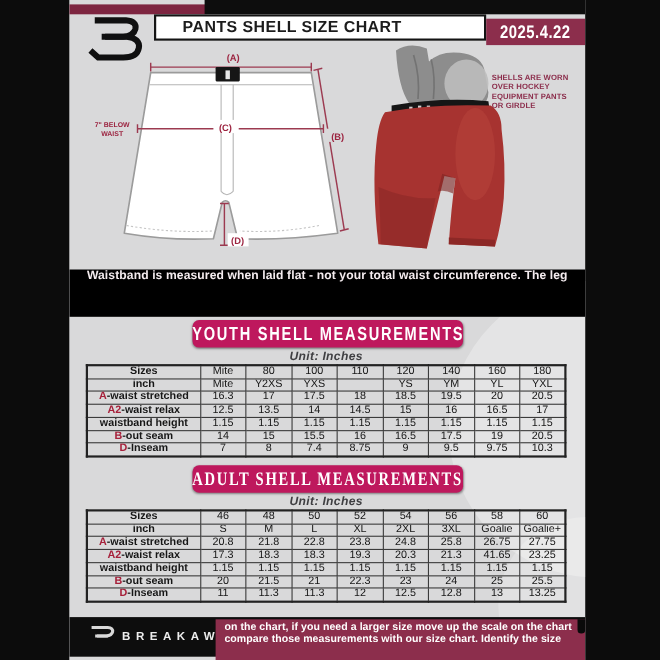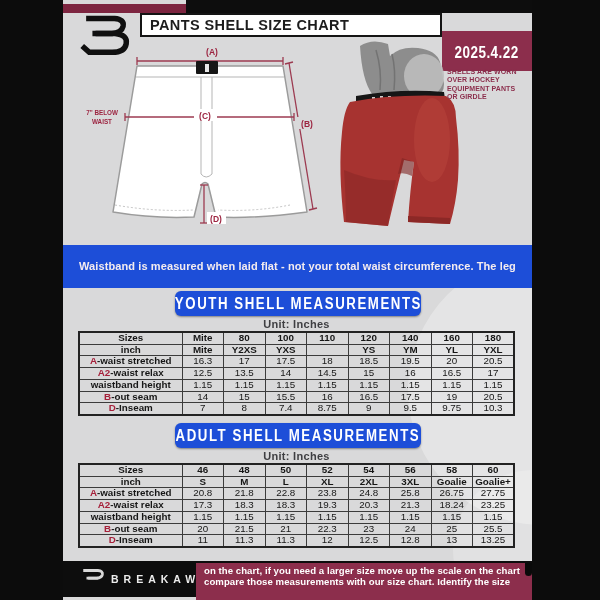--- a/index.html
+++ b/index.html
@@ -18,65 +18,65 @@
   
   .strip-maroon{position:absolute;left:0;top:4px;width:125px;height:9px;background:#7d2540;}
   .strip-black{position:absolute;left:123px;top:0;width:346px;height:13px;background:#0d0d0d;}
 
   
   .logo-header{position:absolute;left:12px;top:13px;width:60px;height:44px;}
   .title-box{
     position:absolute;left:77px;top:13px;width:302px;height:24px;background:#ffffff;
     border:2px solid #141414;box-sizing:border-box;display:flex;align-items:center;
   }
-  .title-box span{font-size:14.5px;font-weight:600;color:#1c1c1c;letter-spacing:0.4px;padding-left:8px;white-space:nowrap;}
+  .title-box span{font-size:14.5px;font-weight:600;color:#1c1c1c;letter-spacing:0.4px;padding-left:24px;white-space:nowrap;}
   .date-box{
-    position:absolute;left:379px;top:31px;width:90px;height:40px;background:#8c2e4c;
+    position:absolute;left:379px;top:17px;width:90px;height:24px;background:#8c2e4c;
     display:flex;align-items:center;justify-content:center;
   }
   .date-box span{color:#fff;font-size:15px;font-weight:800;transform:scale(0.9,1.1);letter-spacing:0.5px;}
 
   
   .diagram{position:absolute;left:22px;top:46px;}
   .photo{position:absolute;left:268px;top:40px;}
   .photo-caption{position:absolute;left:384px;top:68px;width:86px;color:#8c2e4c;font-size:7px;font-weight:700;line-height:8.3px;letter-spacing:0.1px;}
 
   
   .info-banner{
-    position:absolute;left:0;top:245px;width:469px;height:43px;background:#1d4ed8;
-    display:flex;flex-direction:column;justify-content:center;text-align:center;
+    position:absolute;left:0;top:245px;width:469px;height:43px;background:#000000;
+    display:flex;flex-direction:row;justify-content:center;text-align:right;
   }
   .info-banner div{color:#f4ecef;font-size:11px;font-weight:700;line-height:13.8px;letter-spacing:0.1px;white-space:nowrap;}
 
   
   .section-banner{
-    position:absolute;left:112px;width:246px;height:25px;background:#1d4ed8;border-radius:6px;
+    position:absolute;left:112px;width:246px;height:25px;background:#be185d;border-radius:6px;
     display:flex;align-items:center;justify-content:center;box-shadow:0 1px 2px rgba(0,0,0,0.4);
   }
   .section-banner span{
     color:#fff;font-size:17px;font-weight:700;letter-spacing:2px;white-space:nowrap;
     transform:scale(0.78,1.02);
   }
   .unit{
     position:absolute;left:15px;width:437px;text-align:center;
-    color:#3f3f42;font-size:11px;font-weight:600;letter-spacing:0.3px;
+    color:#3f3f42;font-size:11px;font-weight:600;letter-spacing:0.3px;font-style:italic;
   }
 
   
   table.meas{
     position:absolute;left:15px;width:437px;border-collapse:collapse;table-layout:fixed;
     border:2px solid #222;background:transparent;
   }
   table.meas td{
     border:1px solid #3b3b3b;text-align:center;vertical-align:middle;
     font-size:9.8px;color:#161616;height:10.7px;line-height:10.7px;padding:0;
     overflow:hidden;white-space:nowrap;
   }
   table.meas td.lbl{font-weight:700;}
-  table.meas td.b{font-weight:700;margin-left:39px;}
+  table.meas td.b{font-weight:400;margin-left:39px;}
   table.meas .pfx{color:#a6203a;font-weight:700;}
   col.c-label{width:103px;}
 
   
   .footer-bar{position:absolute;left:0;top:561px;width:469px;height:36px;background:#0d0d0d;}
   .footer-logo{position:absolute;left:17px;top:6px;width:26px;height:24px;}
   .brand{
     position:absolute;left:48px;top:0;height:36px;display:flex;align-items:center;
     color:#ececec;font-size:10.5px;font-weight:700;letter-spacing:5px;white-space:nowrap;
   }
@@ -263,21 +263,21 @@
           <td>7.4</td>
           <td>8.75</td>
           <td>9</td>
           <td>9.5</td>
           <td>9.75</td>
           <td>10.3</td>
         </tr>
       </tbody>
   </table>
 
-  <div class="section-banner" style="top:423px;">
+  <div class="section-banner" style="top:423px;font-family:Liberation Serif, serif;">
     <span>ADULT SHELL MEASUREMENTS</span>
   </div>
   <div class="unit" style="top:450px;">Unit: Inches</div>
   <table class="meas" style="top:463px;">
     <colgroup>
         <col class="c-label">
         <col>
         <col>
         <col>
         <col>
@@ -321,21 +321,21 @@
           <td>27.75</td>
         </tr>
         <tr>
           <td class="lbl"><span class="pfx">A2</span>-waist relax</td>
           <td>17.3</td>
           <td>18.3</td>
           <td>18.3</td>
           <td>19.3</td>
           <td>20.3</td>
           <td>21.3</td>
-          <td>18.24</td>
+          <td>41.65</td>
           <td>23.25</td>
         </tr>
         <tr>
           <td class="lbl">waistband height</td>
           <td>1.15</td>
           <td>1.15</td>
           <td>1.15</td>
           <td>1.15</td>
           <td>1.15</td>
           <td>1.15</td>

